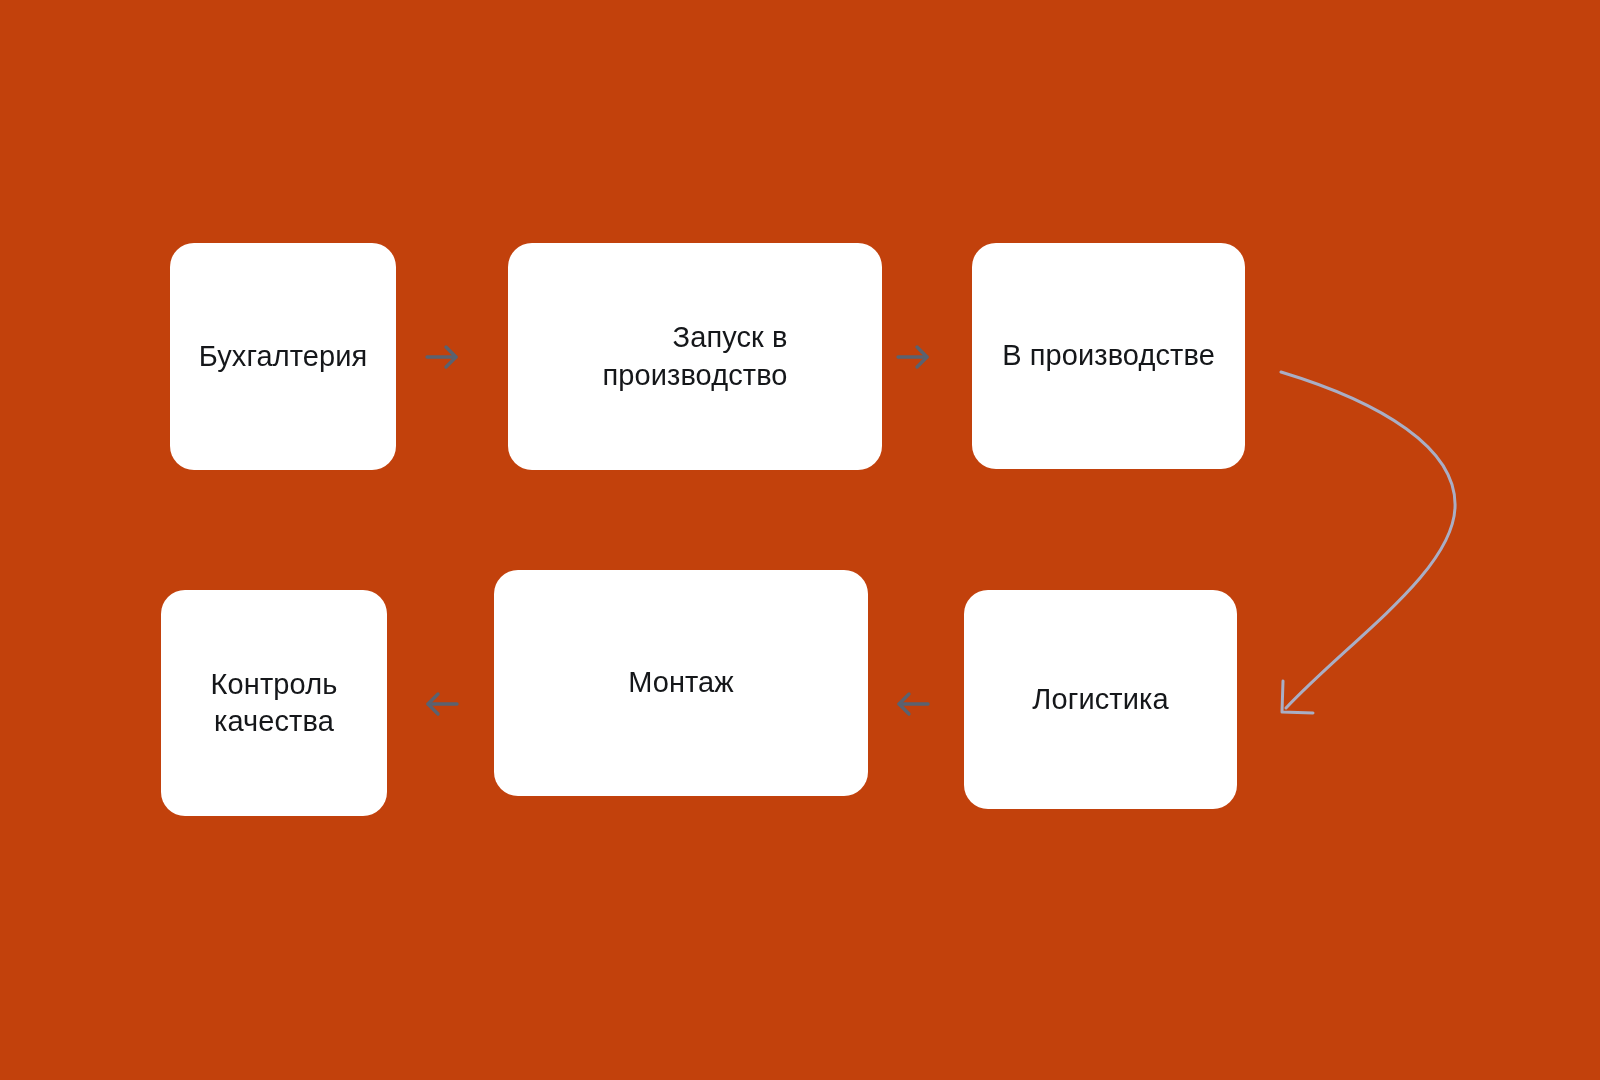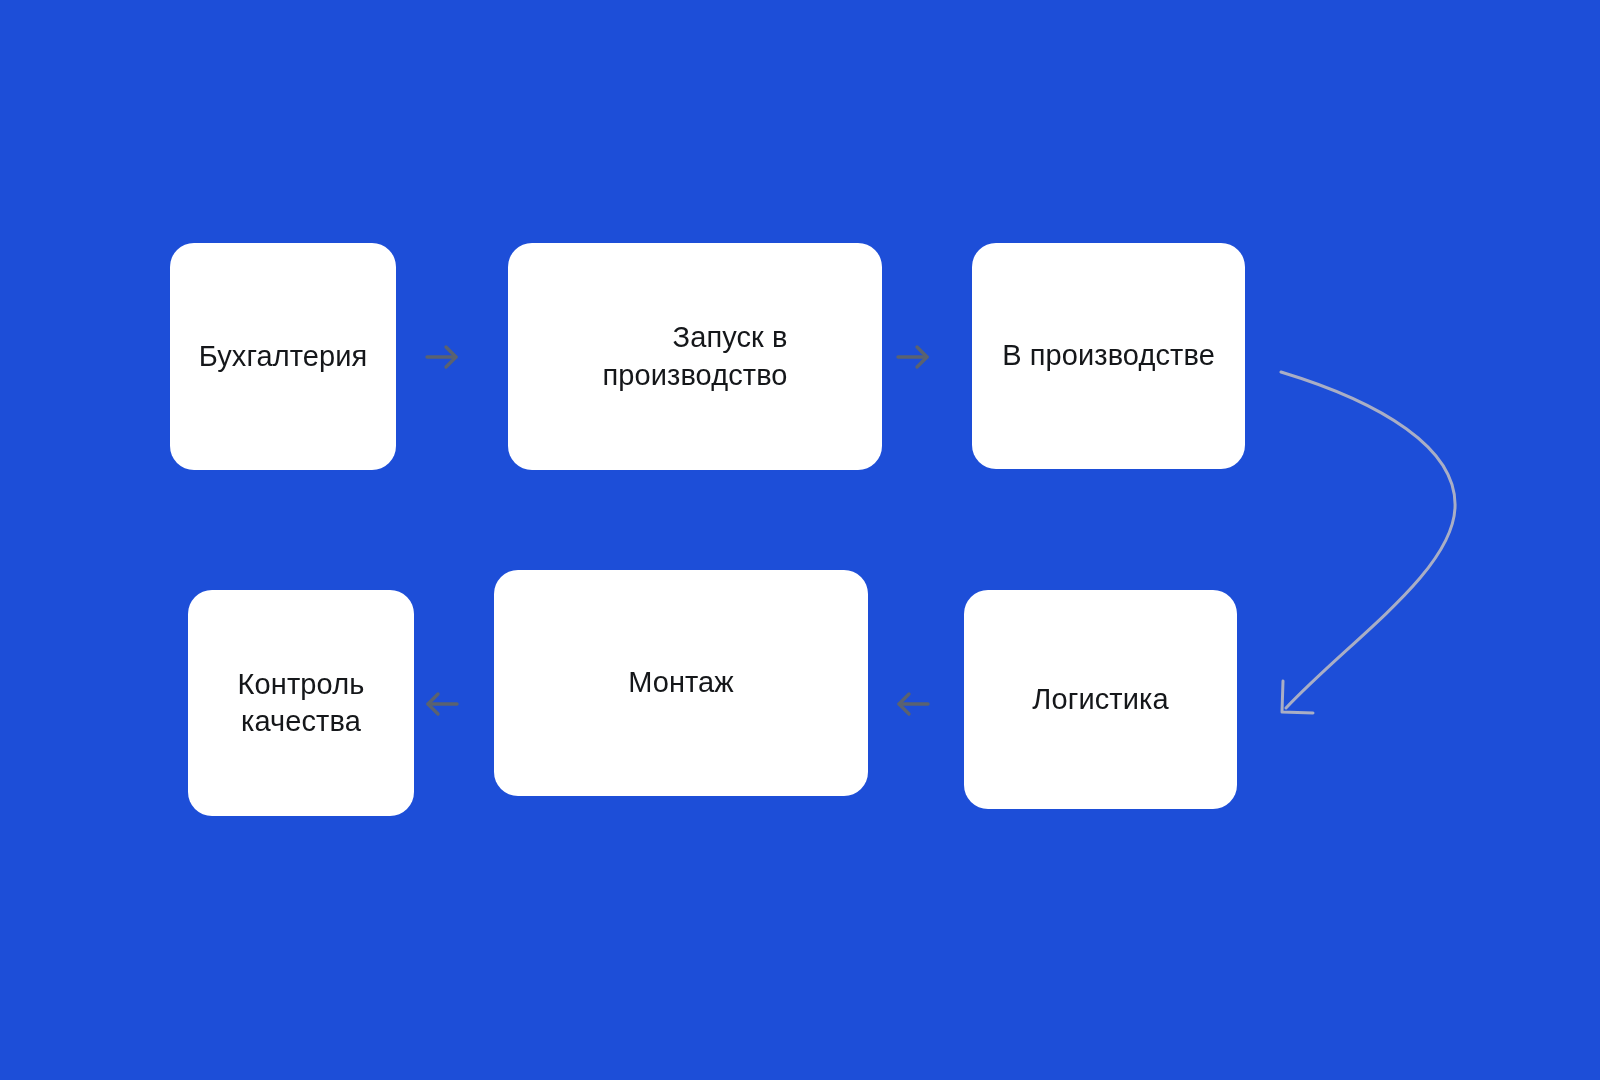--- a/index.html
+++ b/index.html
@@ -34,21 +34,21 @@
     font-size: 29px;
     line-height: 1.28;
     color: #15171a;
     letter-spacing: 0.1px;
     white-space: pre-line;
   }
   
   #node-accounting      { left: 170px; top: 243px; width: 226px; height: 227px; }
   #node-launch          { left: 508px; top: 243px; width: 374px; height: 227px; text-align: right; }
   #node-inproduction    { left: 964px; top: 243px; width: 273px; height: 226px; margin-left: 8px; }
-  #node-qc              { left: 188px; top: 590px; width: 226px; height: 226px; }
+  #node-qc              { left: 161px; top: 590px; width: 226px; height: 226px; }
   #node-assembly        { left: 494px; top: 570px; width: 374px; height: 226px; }
   #node-logistics       { left: 964px; top: 590px; width: 273px; height: 219px; }
 
   .arrow-icon {
     position: absolute;
     width: 56px;
     height: 56px;
     display: block;
   }
   #arrow-1 { left: 414px; top: 329px; }
@@ -61,21 +61,21 @@
     left: 1230px;
     top: 340px;
     width: 260px;
     height: 400px;
     overflow: visible;
   }
 </style>
 </head>
 <body>
 
-<div id="canvas" style="background: #1d4ed8;">
+<div id="canvas" style="background: #c2410c;">
 
   <div class="node" id="node-accounting">
     <span class="node-label">Бухгалтерия</span>
   </div>
 
   <div class="node" id="node-launch">
     <span class="node-label">Запуск в
 производство</span>
   </div>
 

